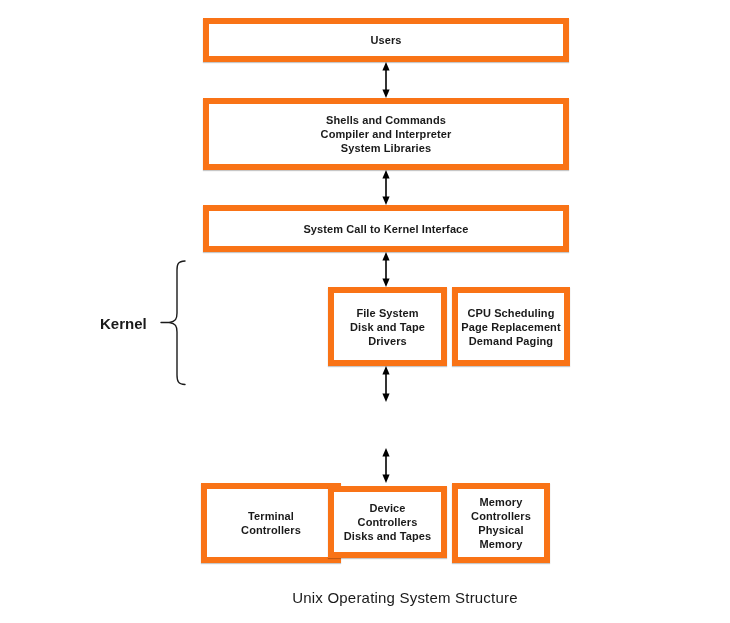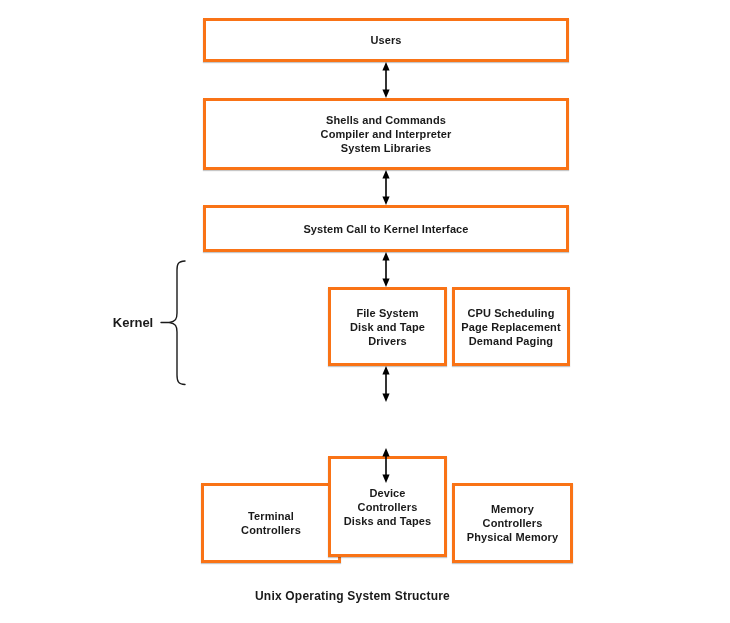--- a/index.html
+++ b/index.html
@@ -12,61 +12,60 @@
     width: 730px;
     height: 623px;
     background: #ffffff;
     font-family: "Liberation Sans", sans-serif;
     overflow: hidden;
   }
   .box {
     position: absolute;
     box-sizing: border-box;
     background: #ffffff;
-    border: 3px solid #f97316;
+    border: 6px solid #f97316;
     box-shadow: 0 1px 1px rgba(0,0,0,0.22);
     display: flex;
     align-items: center;
     justify-content: center;
     text-align: center;
     font-weight: bold;
     font-size: 11px;
     line-height: 14px;
     color: #1a1a1a;
     white-space: pre-line;
     letter-spacing: 0.1px;
   }
   .box-users            { left: 203px; top: 18px;  width: 366px; height: 44px; }
   .box-shells           { left: 203px; top: 98px;  width: 366px; height: 72px; }
   .box-system-call      { left: 203px; top: 205px; width: 366px; height: 47px; }
   .box-signal-handling  { left: 202px; top: 287px; width: 118px; height: 79px; }
   .box-file-system      { left: 328px; top: 287px; width: 119px; height: 79px; }
   .box-cpu-scheduling   { left: 452px; top: 287px; width: 118px; height: 79px; }
   .box-kernel-hardware  { left: 203px; top: 402px; width: 366px; height: 46px; }
   .box-terminal-ctrl    { left: 201px; top: 483px; width: 140px; height: 80px; }
-  .box-device-ctrl      { left: 328px; top: 456px; width: 119px; height: 101px; }
-  .box-memory-ctrl      { left: 452px; top: 483px; width: 121px; height: 80px; }
+  .box-device-ctrl      { left: 328px; top: 486px; width: 119px; height: 72px; }
+  .box-memory-ctrl      { left: 452px; top: 483px; width: 98px; height: 80px; }
   .kernel-label {
     position: absolute;
     left: 100px;
     top: 315px;
     width: 66px;
-    text-align: center;
     font-weight: bold;
-    font-size: 13px;
+    font-size: 15px;
     color: #1a1a1a;
   }
   .caption {
     position: absolute;
     left: 255px;
     top: 589px;
     width: 300px;
-    text-align: left;
-    font-weight: bold;
-    font-size: 12px;
+    text-align: center;
+    font-weight: normal;
+    font-size: 15px;
     color: #1a1a1a;
     letter-spacing: 0.2px;
   }
   .overlay-svg {
     position: absolute;
     left: 0;
     top: 0;
     width: 730px;
     height: 623px;
     pointer-events: none;

